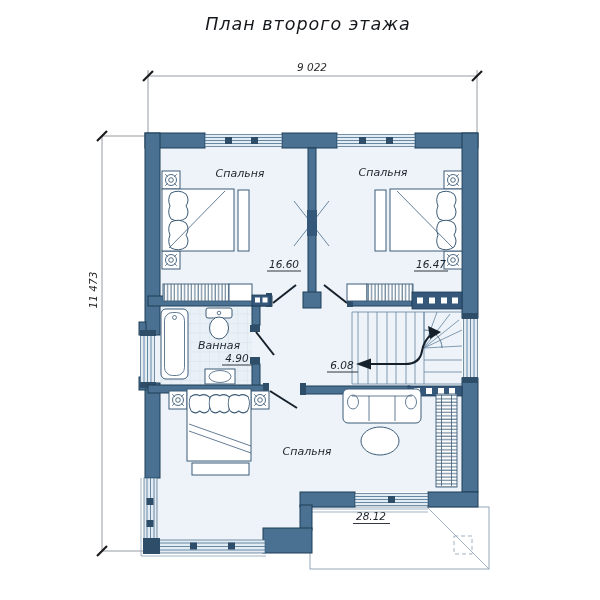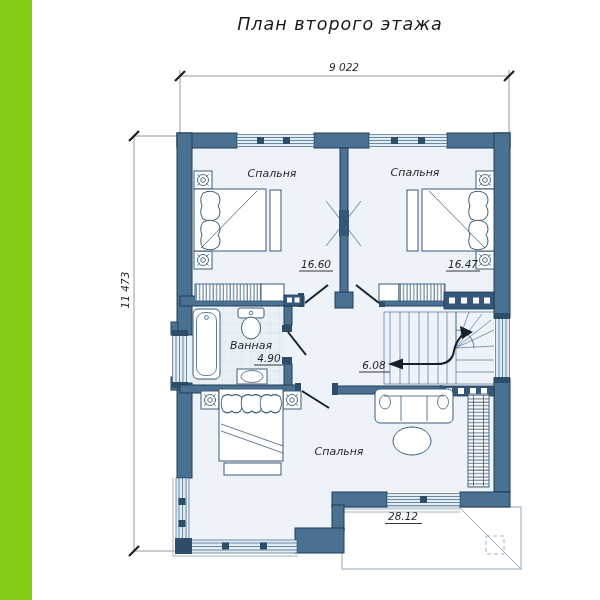--- a/index.html
+++ b/index.html
@@ -1,16 +1,16 @@
 <!DOCTYPE html>
 <html><head>
 <meta charset="utf-8">
 <style>
   html,body{margin:0;padding:0;background:#fff;}
-  .stage{width:508px;height:600px;position:relative;background:#84cc16;font-family:"DejaVu Sans",sans-serif;padding-left:32px;}
+  .stage{width:508px;height:600px;position:relative;background:#f9a8d4;font-family:"DejaVu Sans",sans-serif;}
   svg{display:block;}
   .title{font:italic 17.5px "DejaVu Sans",sans-serif;fill:#15181c;letter-spacing:1px;}
   .lbl{font:italic 11px "DejaVu Sans",sans-serif;fill:#1d232a;}
   .area{font:italic 10.5px "DejaVu Sans",sans-serif;fill:#1d232a;}
   .dim{font:italic 10.5px "DejaVu Sans",sans-serif;fill:#2a2a2a;}
   .wall{fill:#4a7191;stroke:#1f3e58;stroke-width:1;}
   .walldk{fill:#35587a;stroke:#1f3e58;stroke-width:0.8;}
   .post{fill:#2e4d68;stroke:none;}
   .win{fill:#e3ecf3;stroke:#3f6685;stroke-width:0.7;}
   .winline{stroke:#47708f;stroke-width:0.8;}

